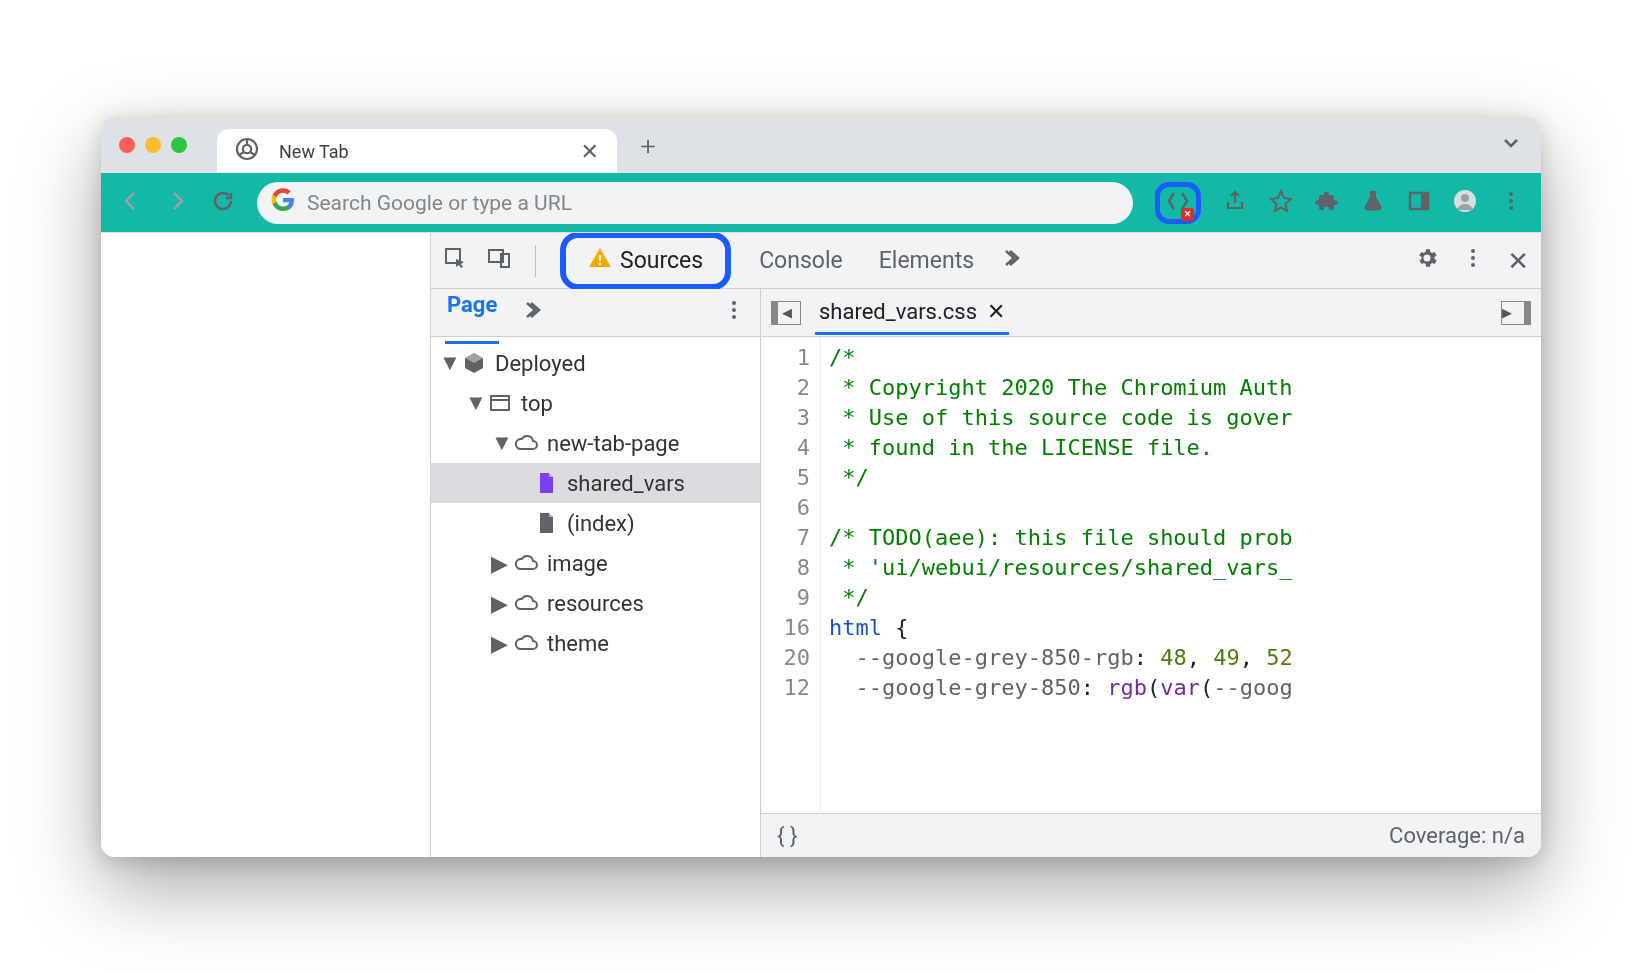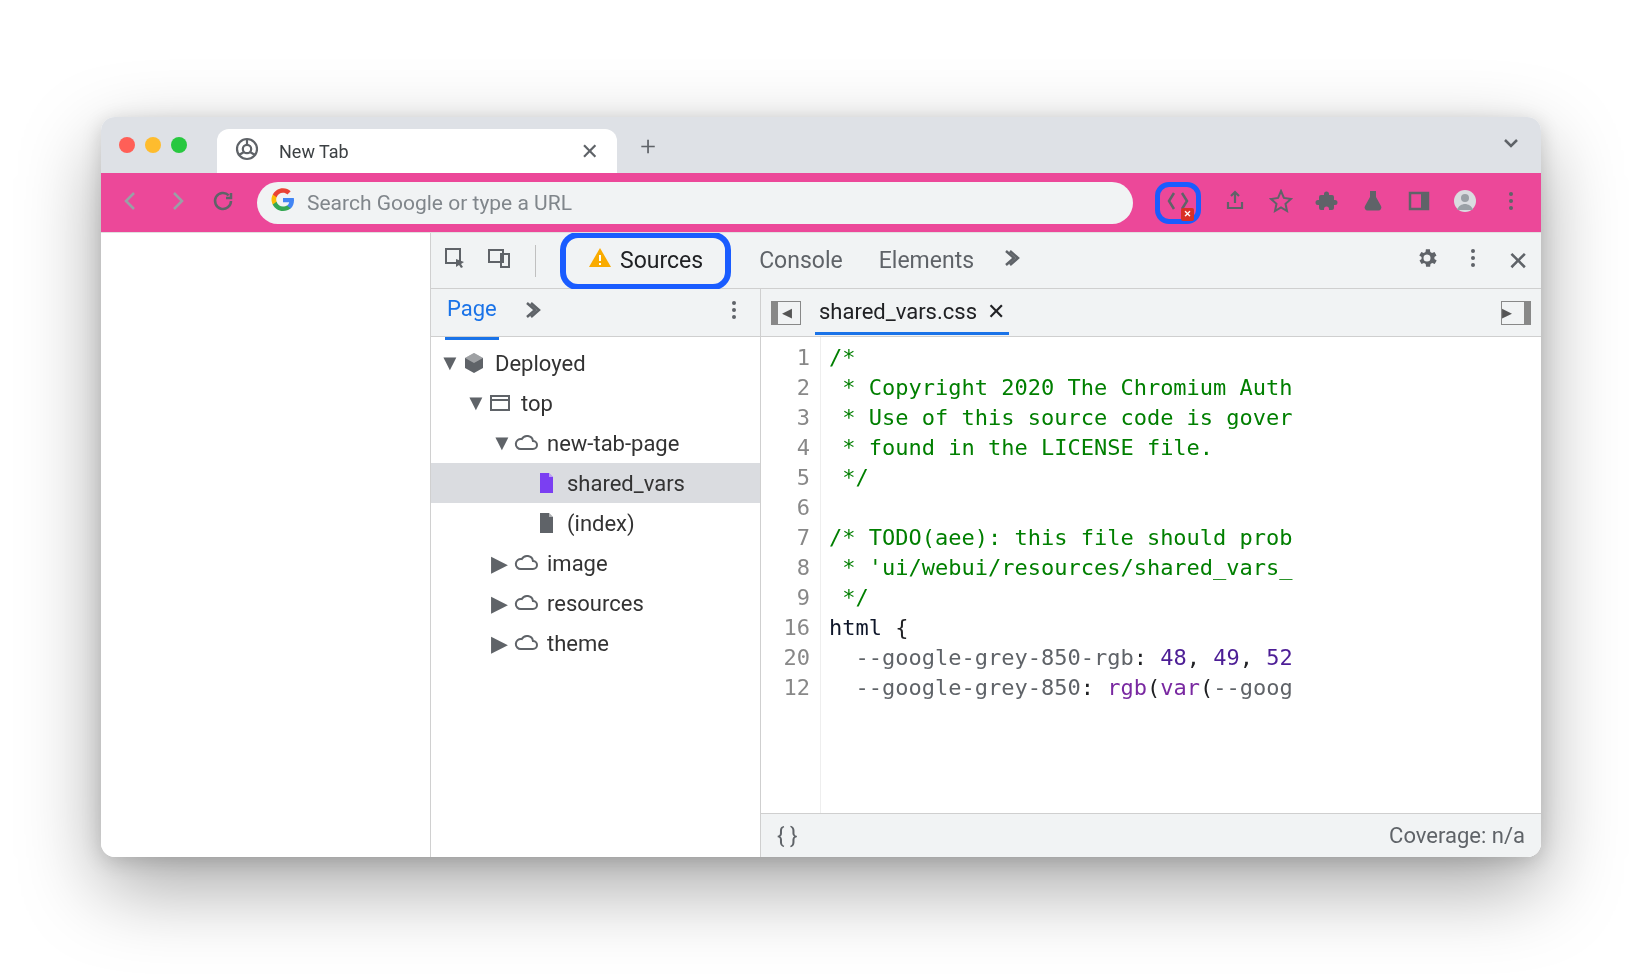--- a/index.html
+++ b/index.html
@@ -49,21 +49,21 @@
   font-size: 18px;
   color: #3c4043;
   position: relative;
 }
 .tab .close { margin-left: auto; font-size: 22px; color: #5f6368; }
 .newtab-btn { margin-left: 18px; font-size: 26px; color: #5f6368; }
 .chev-window { margin-left: auto; color: #5f6368; }
 
 .toolbar {
   height: 60px;
-  background: #ec4899;
+  background: #14b8a6;
   display: flex;
   align-items: center;
   padding: 0 18px;
   gap: 22px;
   border-bottom: 1px solid #e0e0e0;
 }
 .toolbar .navicon { color: #9aa0a6; }
 .toolbar .navicon.active { color: #5f6368; }
 .omnibox {
   flex: 1;
@@ -114,21 +114,21 @@
   height: 48px;
   background: #f1f3f4;
   border-bottom: 1px solid #cfcfcf;
   display: flex;
   align-items: center;
   padding: 0 14px;
   gap: 18px;
   font-size: 22px;
   color: #5f6368;
 }
-.nav-tabs .active { color: #1a73e8; border-bottom: 3px solid #1a73e8; padding: 10px 2px 16px; }
+.nav-tabs .active { color: #1a73e8; border-bottom: 3px solid #1a73e8; padding: 10px 2px 24px; font-weight: bold; }
 .nav-tabs .more { margin-left: 6px; }
 .nav-tabs .dots { margin-left: auto; }
 .tree { flex: 1; overflow: auto; font-size: 22px; color: #333; padding: 6px 0; }
 .tree-row { display: flex; align-items: center; gap: 8px; height: 40px; padding-right: 8px; white-space: nowrap; }
 .tree-row.sel { background: #dadce0; }
 .tw { display: inline-block; width: 14px; text-align: center; color: #5f6368; }
 .ic { display: inline-flex; width: 26px; height: 26px; align-items: center; justify-content: center; }
 
 .editor { flex: 1; display: flex; flex-direction: column; }
 .ed-tabs {
@@ -146,23 +146,23 @@
 .toggle-nav { display:inline-flex; border:1px solid #888; height:24px; width:30px; align-items:center; }
 .toggle-nav .bar { width:6px; height:100%; background:#888; }
 .toggle-nav .tri { margin-left:4px; font-size:13px; color:#555;}
 .toggle-nav.right .bar { margin-left:auto; }
 .toggle-nav.right .tri { margin-left:0; margin-right:4px; }
 .ed-tabs .rt { margin-left: auto; }
 .code-wrap { flex: 1; display: flex; overflow: hidden; font-family: Menlo, Consolas, monospace; font-size: 22px; line-height: 30px; }
 .gutter { width: 60px; background: #fff; color: #888; text-align: right; padding: 6px 10px 6px 0; border-right: 1px solid #eee; }
 .code { flex: 1; padding: 6px 8px; white-space: pre; overflow: hidden; color: #202124; }
 .c-comment { color: #007f00; }
-.c-tag { color: #0f172a; }
+.c-tag { color: #1d4ed8; }
 .c-prop { color: #5f6368; }
-.c-num { color: #4c1d95; }
+.c-num { color: #4d7c0f; }
 .c-fn { color: #7928a1; }
 .statusbar {
   height: 44px;
   border-top: 1px solid #cfcfcf;
   background: #f1f3f4;
   display: flex;
   align-items: center;
   padding: 0 16px;
   font-size: 22px;
   color: #5f6368;

